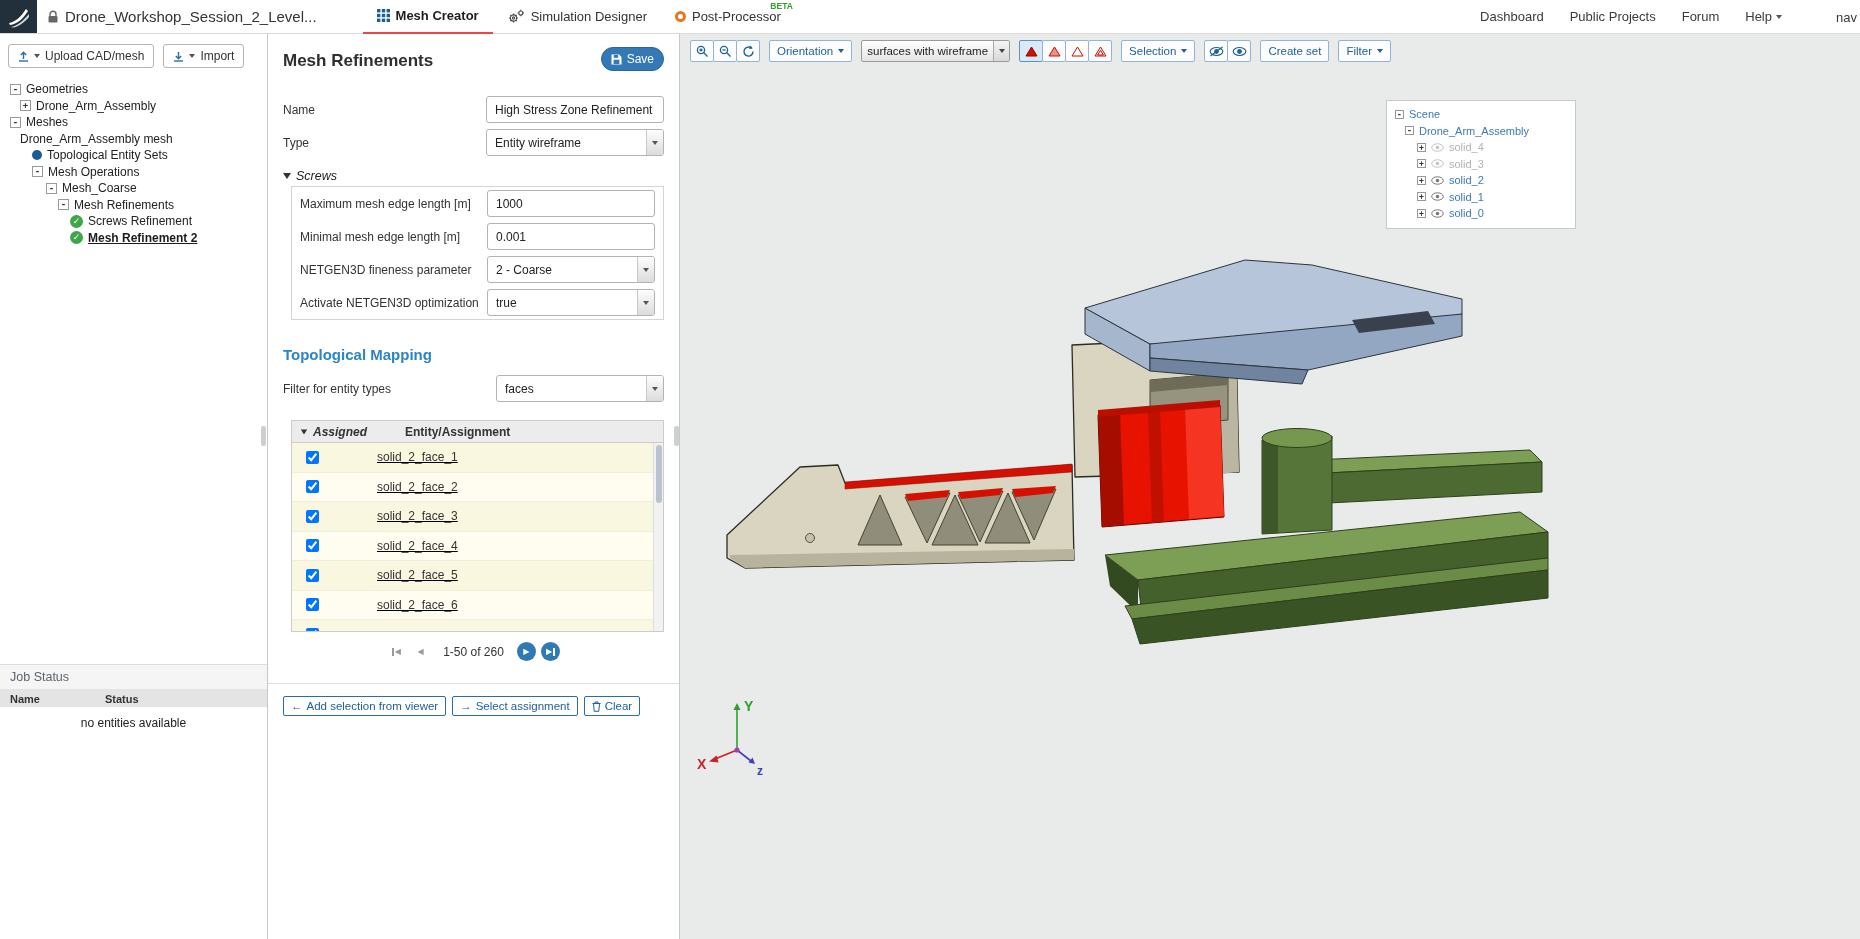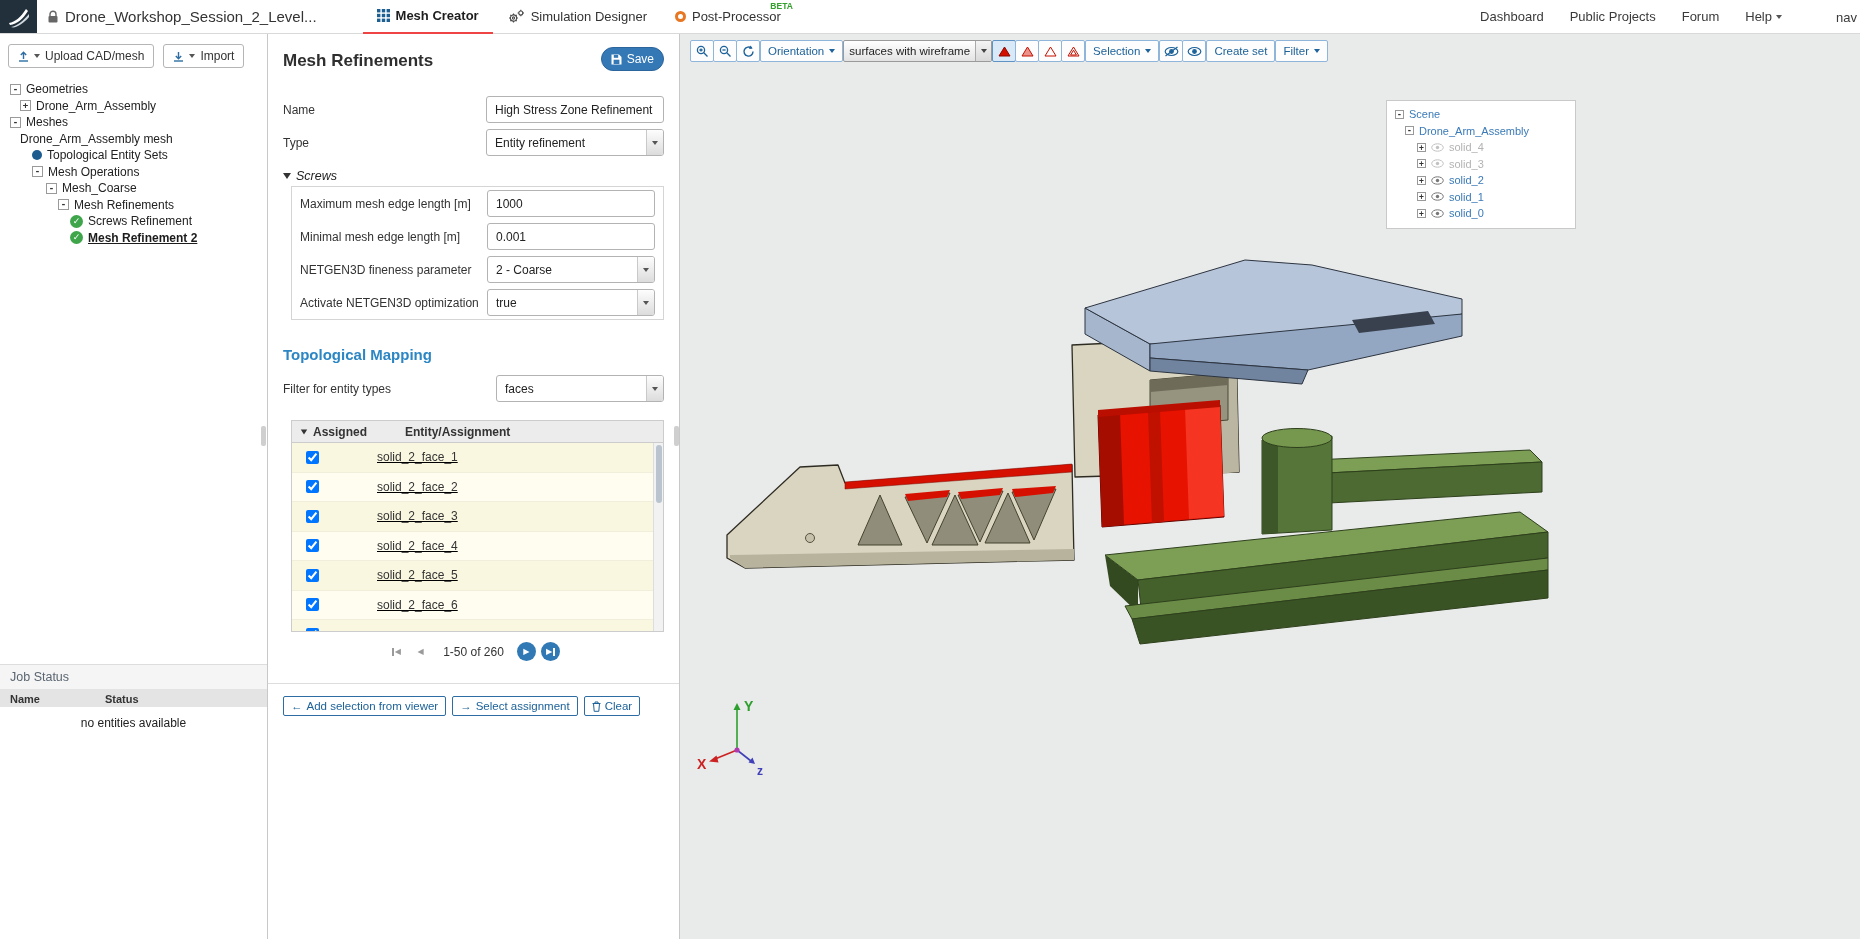--- a/index.html
+++ b/index.html
@@ -80,21 +80,21 @@
   .disclosure { width:0; height:0; border-left:4px solid transparent; border-right:4px solid transparent; border-top:6px solid #333; }
   .details-box { margin:3px 0 0 8px; border:1px solid #d5d5d5; }
   .drow { display:flex; justify-content:space-between; align-items:center; height:33px; padding:0 8px; background:#fff; }
   .drow .tinput, .drow .csel { width:168px; }
   .mapping-title { margin-top:26px; font-size:15px; color:#2c86c4; }
   .frow-filter { margin-top:12px; } .frow-filter .csel { width:168px; }
   .assign-table { margin:18px 0 0 8px; border:1px solid #ccc; position:relative; }
   .at-head { height:22px; background:#ececec; border-bottom:1px solid #ccc; display:flex; align-items:center;
     font-size:12px; font-weight:700; color:#333; }
   .at-head .disclosure { margin:0 5px 0 8px; transform:scale(.8); }
-  .at-col1 { width:92px; } 
+  .at-col1 { width:92px;font-style:italic; } 
   .at-body { height:188px; overflow:hidden; position:relative;text-decoration:underline; }
   .assign-row { height:29.5px; display:flex; align-items:center; border-bottom:1px solid #f1eedb; cursor:pointer; }
   div.assign-row:nth-of-type(odd) { background:#faf7e0; }
   div.assign-row:nth-of-type(even) { background:#fffdf0; }
   .row-check { margin-left:14px; width:13px; height:13px; }
   .row-label { margin-left:58px; font-size:12px; color:#333; }
   .at-scroll { position:absolute; top:22px; right:0; bottom:0; width:10px; background:#f2f2f2; border-left:1px solid #ddd; }
   .at-thumb { position:absolute; top:2px; left:1.5px; width:6px; height:58px; background:#b9c4cf; border-radius:3px; cursor:grab; }
   .pagination { margin-top:10px; display:flex; align-items:center; justify-content:center; gap:5px; }
   .pg-btn { width:19px; height:19px; border:none; border-radius:50%; background:transparent; color:#9a9a9a;
@@ -102,21 +102,21 @@
     font-family:"DejaVu Sans",sans-serif; }
   .pg-btn.blue { background:#3079b5; color:#fff; }
   .pg-bar { display:inline-block; width:1.5px; height:8px; background:currentColor; }
   .pg-text { font-size:12px; color:#333; margin:0 8px; }
   .actions { border-top:1px solid #ddd; margin:22px -15px 0; padding:12px 15px; display:flex; gap:6px; }
   .act-btn { display:inline-flex; align-items:center; gap:4px; height:20px; padding:0 7px; background:#fff;
     border:1px solid #2d6da3; border-radius:2px; color:#1d6299; font-size:11.5px; cursor:pointer; }
 
   
   .vtoolbar { position:absolute; top:0; left:0; right:0; height:34px; display:flex; align-items:center;
-    padding:0 10px; z-index:4; }
+    gap:9px; padding:0 10px; z-index:4; }
   .vgroup { display:inline-flex; }
   .vbtn { height:22px; border:1px solid #8fb6da; background:#fdfdfd; border-radius:2px; color:#1d6299;
     font-size:11.5px; display:inline-flex; align-items:center; justify-content:center; padding:0 7px; gap:5px; cursor:pointer; }
   .vgroup .vbtn { width:24px; padding:0; } .vgroup .vbtn + .vbtn { margin-left:-1px; }
   .vbtn.active { background:#d9e9f7; border-color:#5f93c4; }
   .nselect { height:22px; border:1px solid #9a9a9a; background:linear-gradient(#fff,#e3e3e3); border-radius:2px;
     display:inline-flex; align-items:center; font-size:11.5px; color:#222; cursor:pointer; }
   .nselect .ns-label { padding:0 5px; }
   .ns-btn { width:16px; align-self:stretch; border-left:1px solid #aaa; background:linear-gradient(#f4f4f4,#d9d9d9);
     display:flex; align-items:center; justify-content:center; }
@@ -325,21 +325,21 @@
       </button>
     </div>
 
     <div class="frow frow-name">
       <span class="flabel">Name</span>
       <input class="tinput" type="text" value="High Stress Zone Refinement" style="">
     </div>
     <div class="frow frow-type">
       <span class="flabel">Type</span>
       <div class="csel">
-        <span class="cs-label">Entity refinement</span>
+        <span class="cs-label">Entity wireframe</span>
         <span class="cs-btn"></span>
       </div>
     </div>
 
     <div class="details-head">
       <i class="disclosure"></i>
       <span>Screws</span>
     </div>
 
     <div class="details-box">

